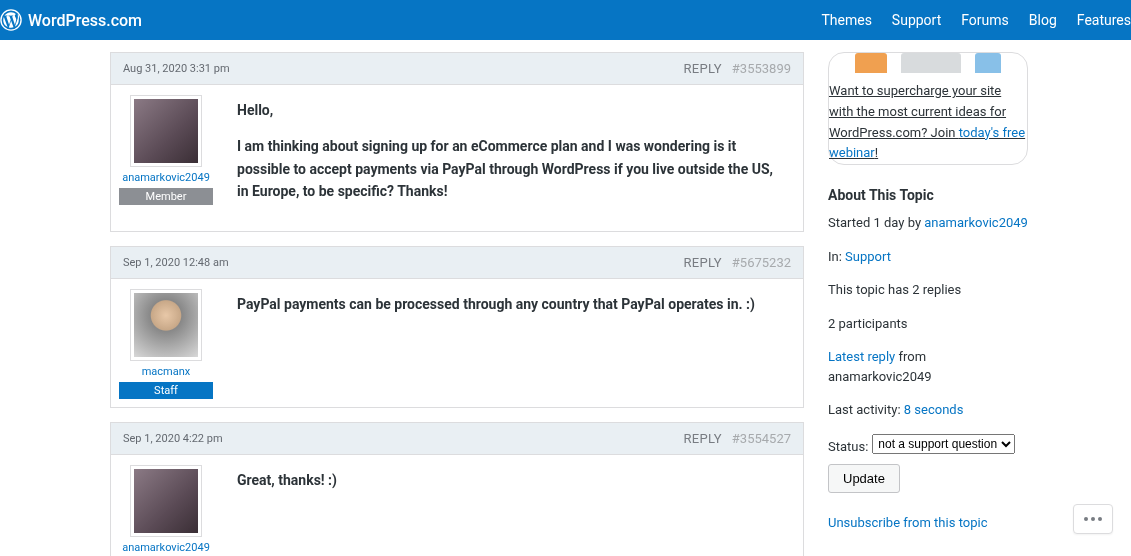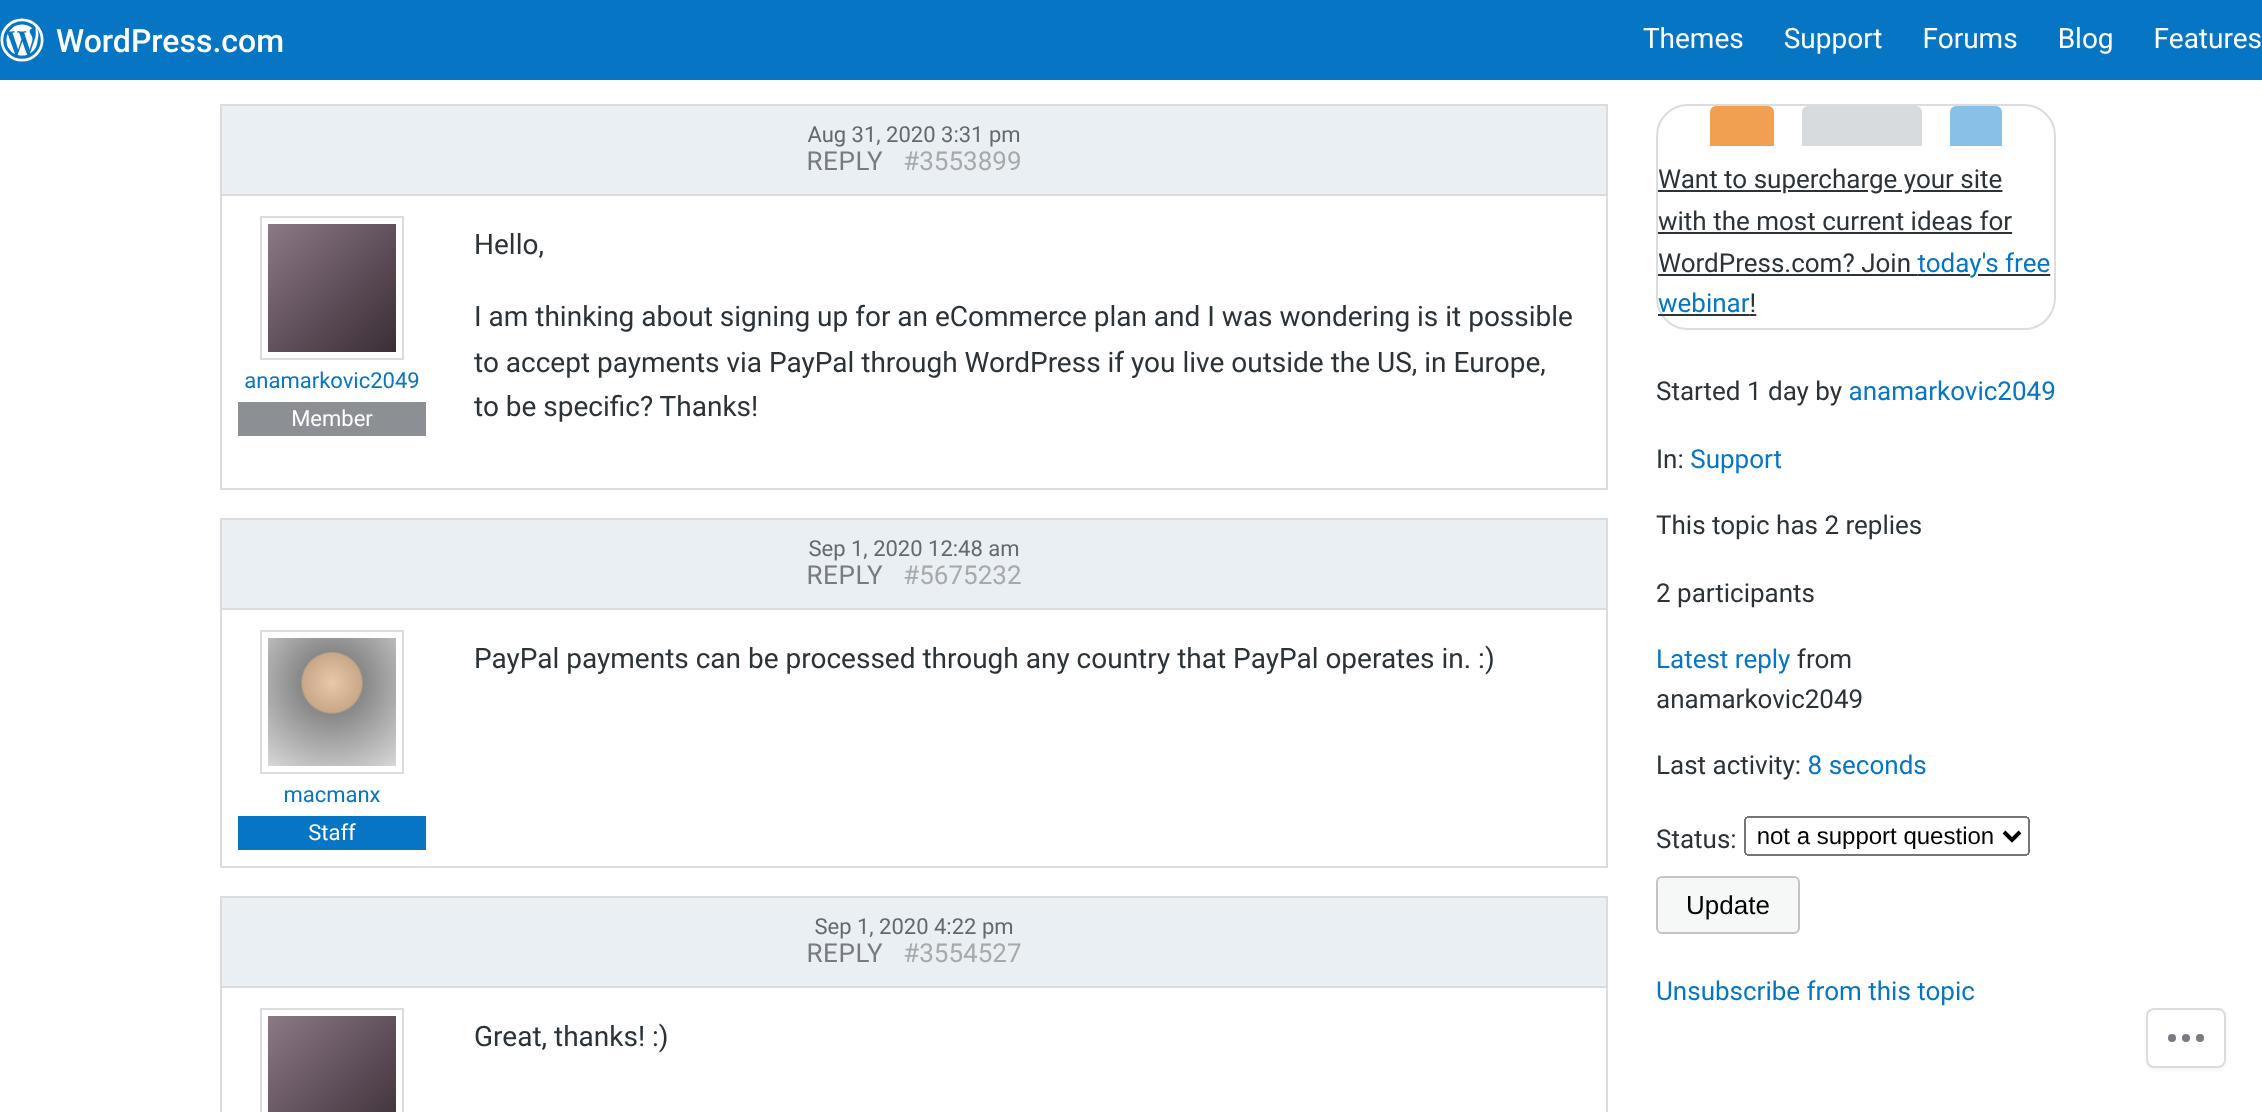--- a/index.html
+++ b/index.html
@@ -38,21 +38,20 @@
 .posts { width: 694px; }
 .post-meta {
   background: #e9eff3;
   border: 1px solid #dcdcde;
   font-size: 11px;
   color: #646970;
   padding: 8px 12px;
   display: flex;
   justify-content: space-between;
   align-items: center;
-  flex-direction: column;
 }
 .post-meta-right { display: flex; gap: 10px; align-items: center; font-size: 13px; }
 .reply-label { text-transform: uppercase; letter-spacing: 0.3px; color: #787c82; cursor: pointer; }
 .post-id { color: #a7aaad; }
 .post-body {
   display: flex;
   border: 1px solid #dcdcde;
   border-top: none;
   margin-bottom: 14px;
 }
@@ -85,20 +84,21 @@
   padding: 2px 0;
   color: #fff;
 }
 .badge-member { background: #8c8f94; }
 .badge-staff { background: #0675c4; }
 .content-col {
   padding: 14px 16px;
   font-size: 14px;
   line-height: 1.6;
   color: #2c3338;
+  font-weight: bold;
 }
 .content-col p { margin-bottom: 14px; }
 .sidebar {
   width: 200px;
   font-size: 13px;
   color: #2c3338;
 }
 .promo-box {
   border: 1px solid #dcdcde;
   border-radius: 16px;
@@ -240,20 +240,21 @@
       <div class="promo-img">
           <div></div>
           <div></div>
           <div></div>
         </div>
       <div class="promo-text">
         <span>Want to supercharge your site with the most current ideas for WordPress.com? Join </span><span class="link">today's free webinar</span><span>!</span>
       </div>
     </div>
 
+    <h3>About This Topic</h3>
     <p><span>Started 1 day by </span><span class="link">anamarkovic2049</span></p>
     <p><span>In: </span><span class="link">Support</span></p>
     <p>This topic has 2 replies</p>
     <p>2 participants</p>
     <p><span class="link">Latest reply</span><span> from anamarkovic2049</span></p>
     <p><span>Last activity: </span><span class="link">8 seconds</span></p>
 
     <div class="status-row">
       <span>Status:</span>
       <select><option>not a support question</option></select>

